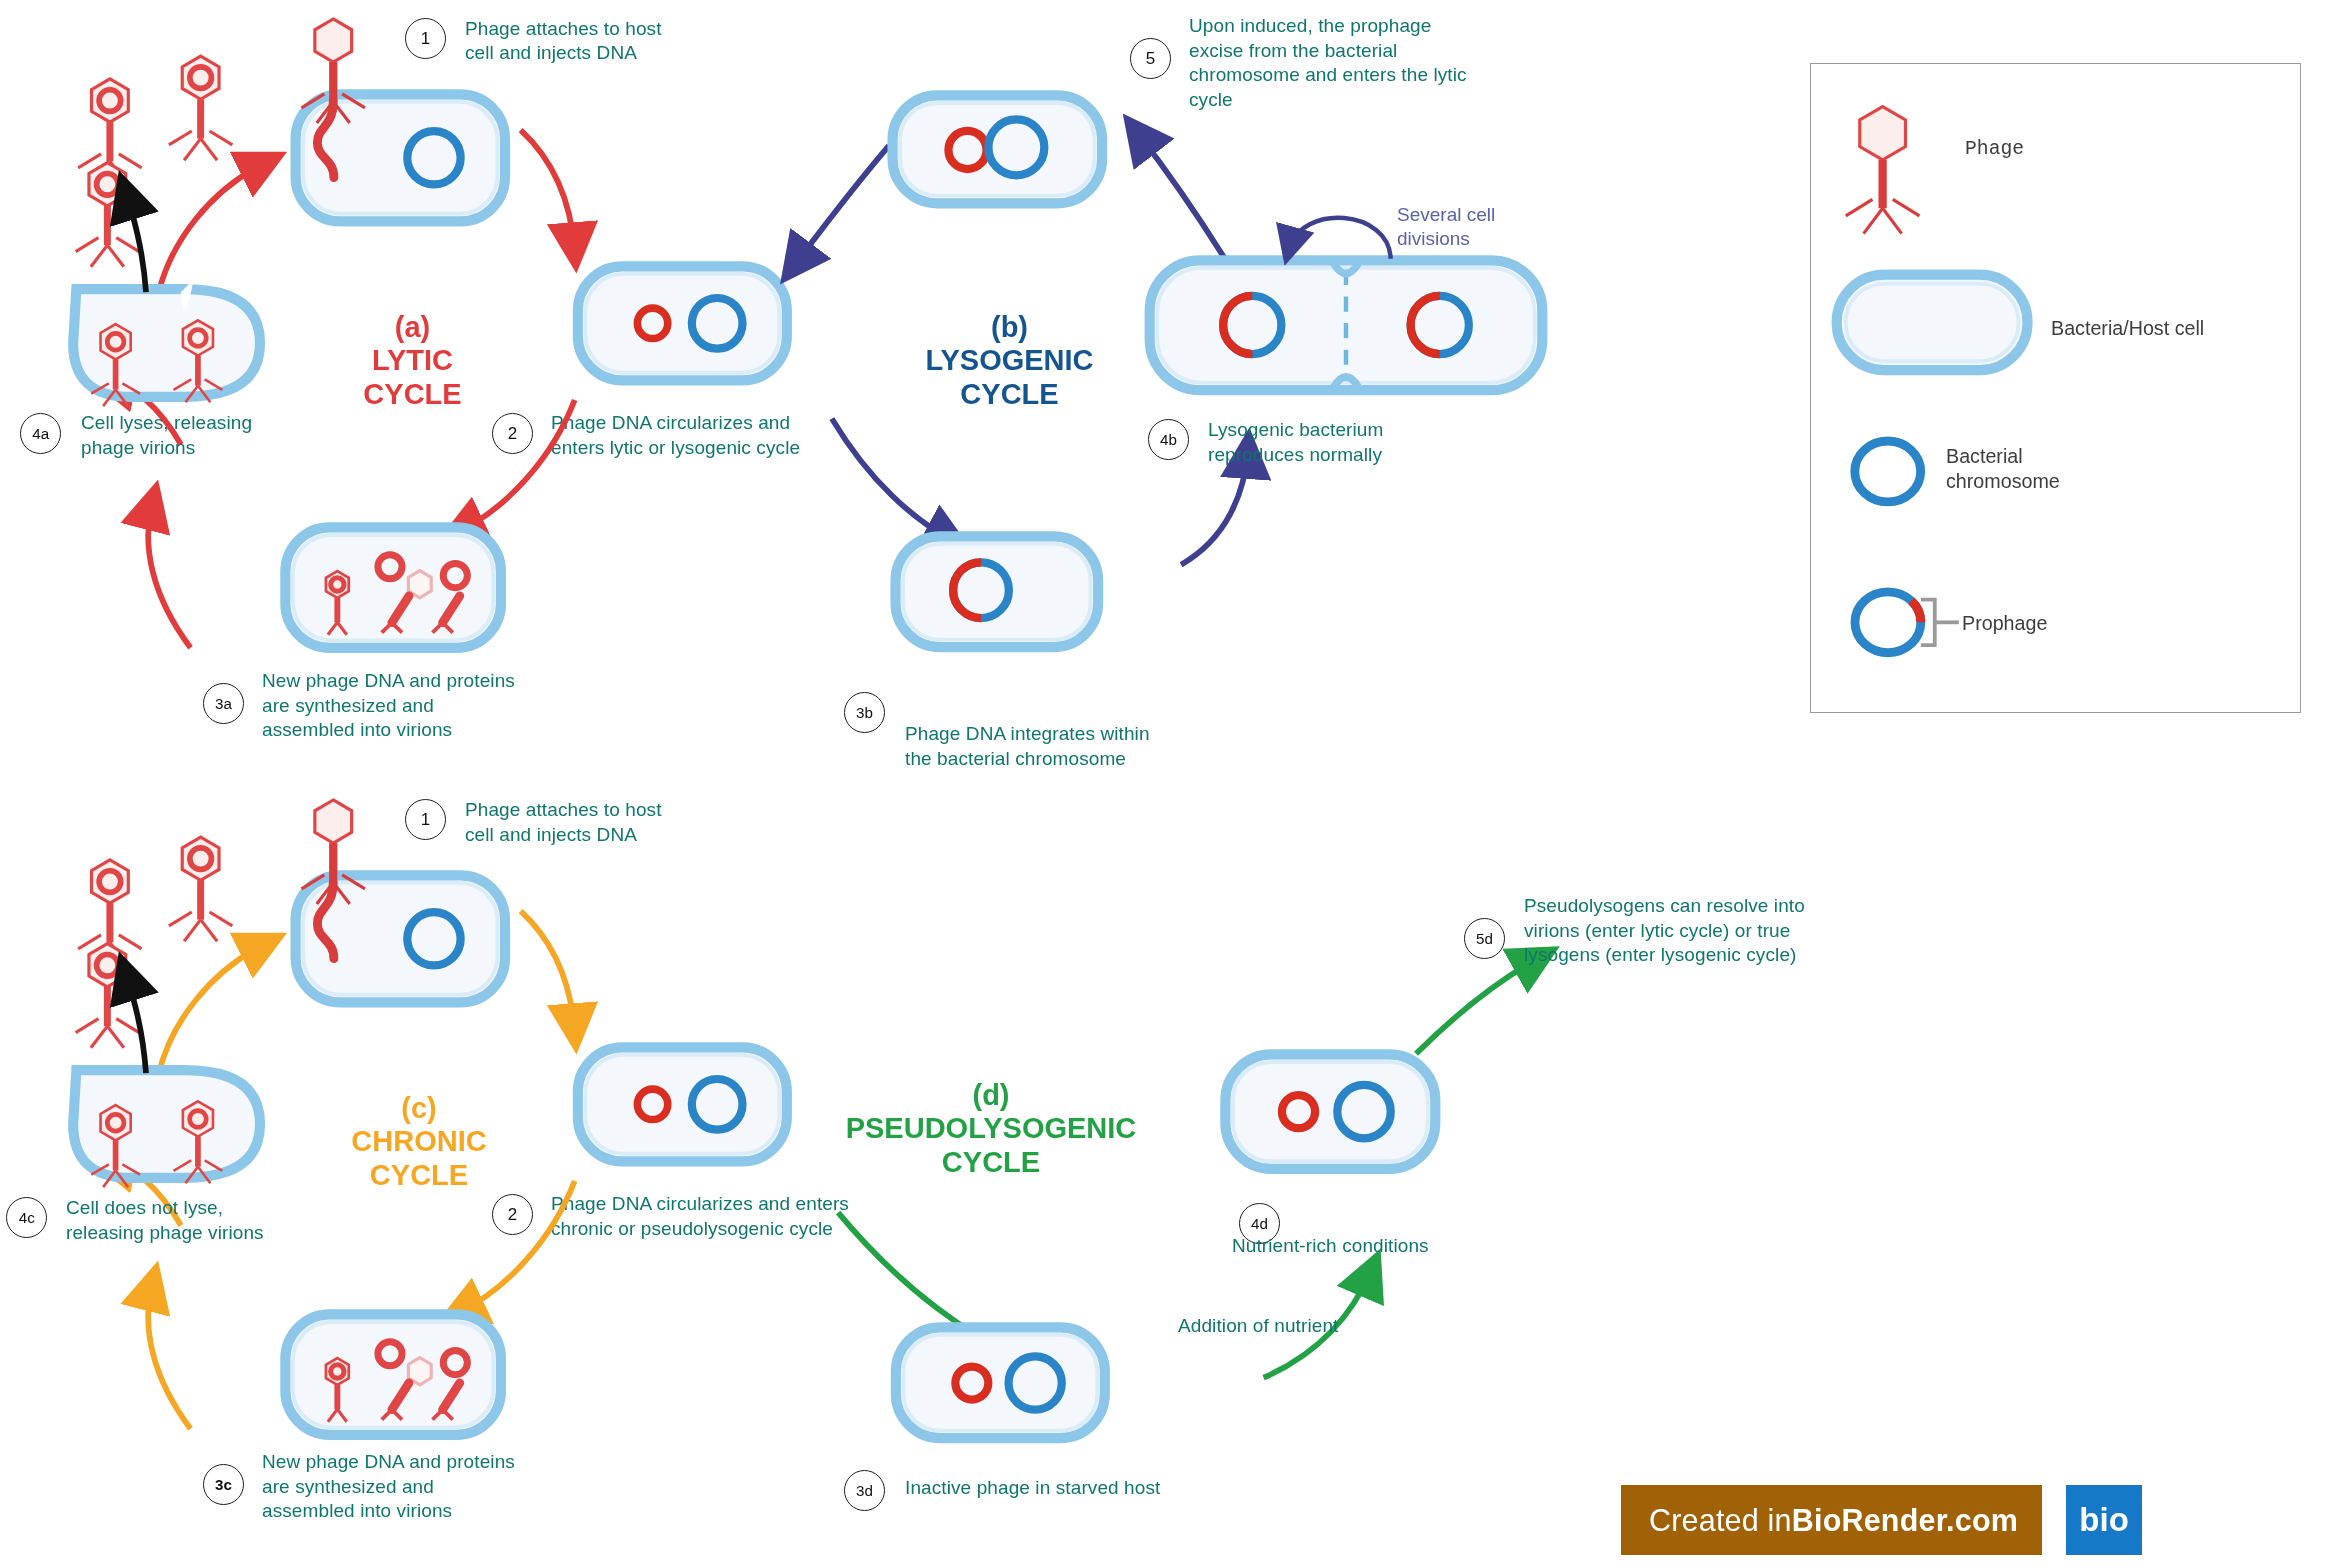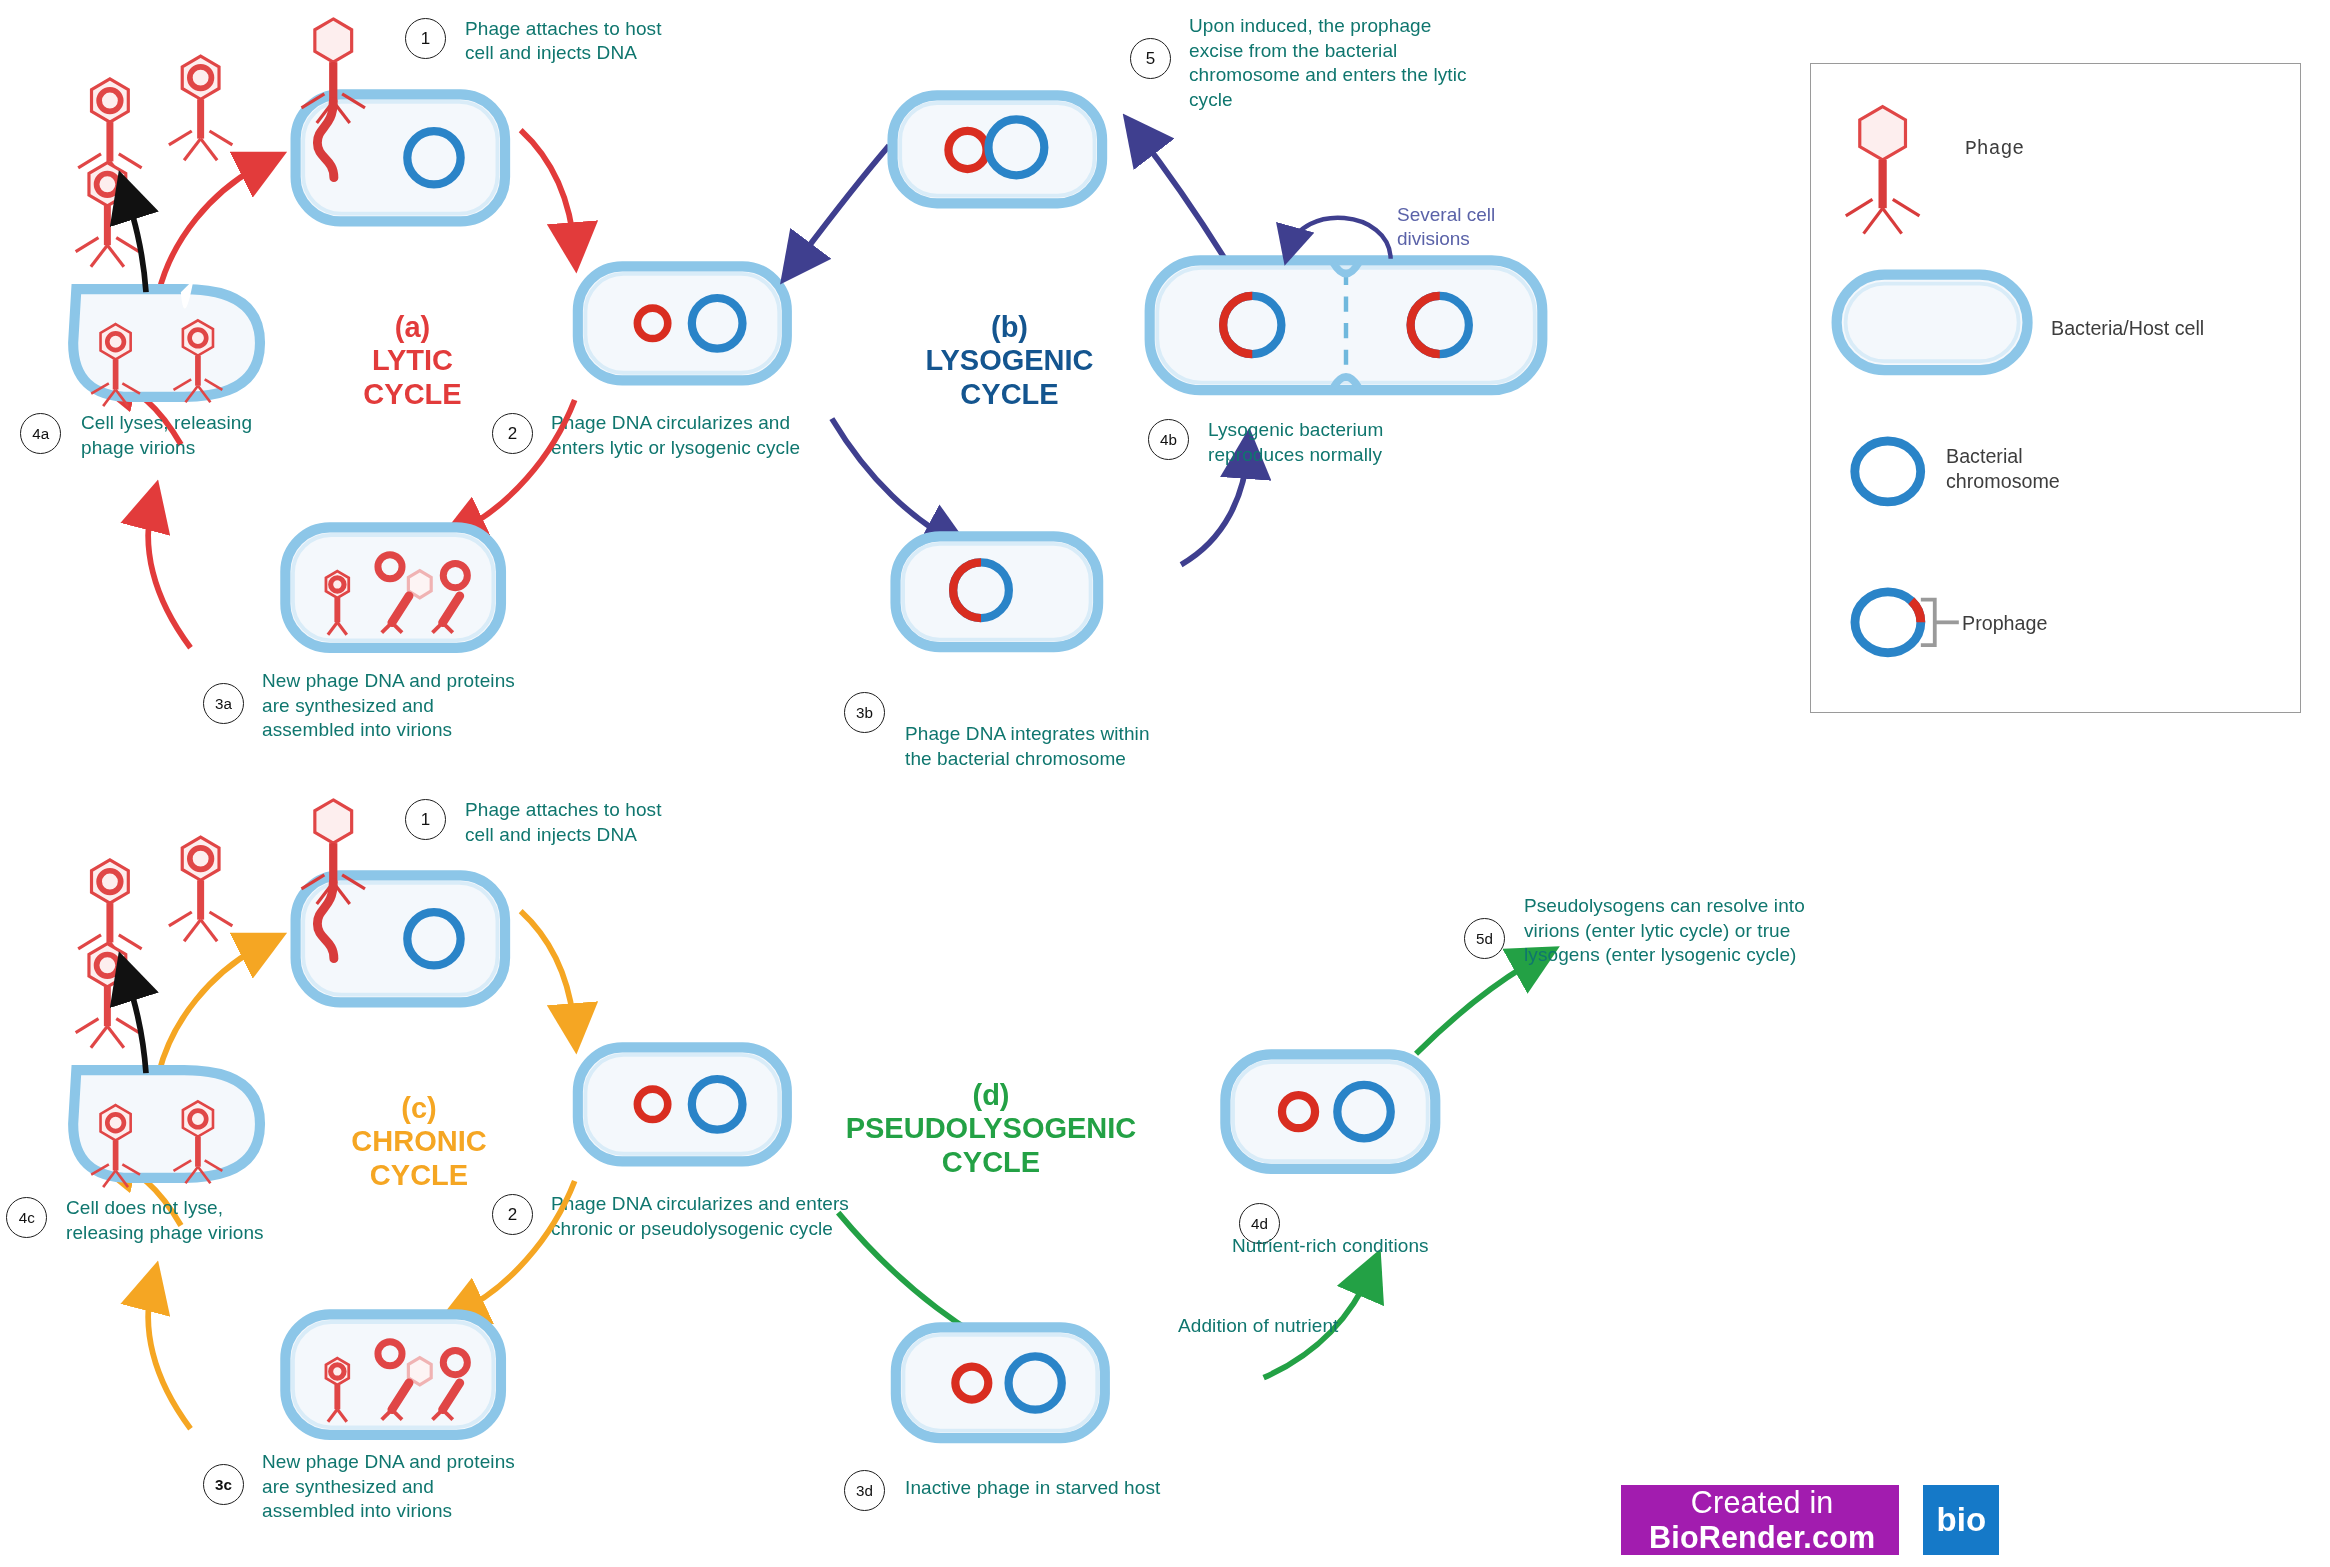--- a/index.html
+++ b/index.html
@@ -14,22 +14,22 @@
   .cyc{position:absolute;text-align:center;font-weight:bold;line-height:1.15;}
   .cyc .pre{font-weight:bold;}
   .cyc-a{color:#e23b3b;font-size:29px;}
   .cyc-b{color:#14558f;font-size:29px;}
   .cyc-c{color:#f5a623;font-size:29px;}
   .cyc-d{color:#23a145;font-size:29px;}
   svg{position:absolute;overflow:visible;}
   .legendbox{position:absolute;border:1.9px solid #9a9a9a;background:#fff;}
   .legend-label{position:absolute;font-size:19.7px;color:#3d3d3d;line-height:1.25;}
   .footer{position:absolute;display:flex;align-items:center;height:70px;}
-  .footer .grey{background:#a21caf;color:#fff;height:100%;display:flex;align-items:center;
-        padding:0 24px 0 28px;font-size:30.5px;letter-spacing:0.2px;flex-direction:column;}
+  .footer .grey{background:#a16207;color:#fff;height:100%;display:flex;align-items:center;
+        padding:0 24px 0 28px;font-size:30.5px;letter-spacing:0.2px;}
   .footer .grey b{font-weight:bold;}
   .footer .blue{background:#1579c8;color:#fff;height:100%;width:76px;display:flex;
         align-items:center;justify-content:center;font-size:33px;font-weight:bold;margin-left:24px;}
   .sev{position:absolute;color:#5a62a8;font-size:19px;line-height:1.25;}
 </style>
 </head>
 <body>
 
 <svg width="0" height="0" style="position:absolute">
   <defs>

